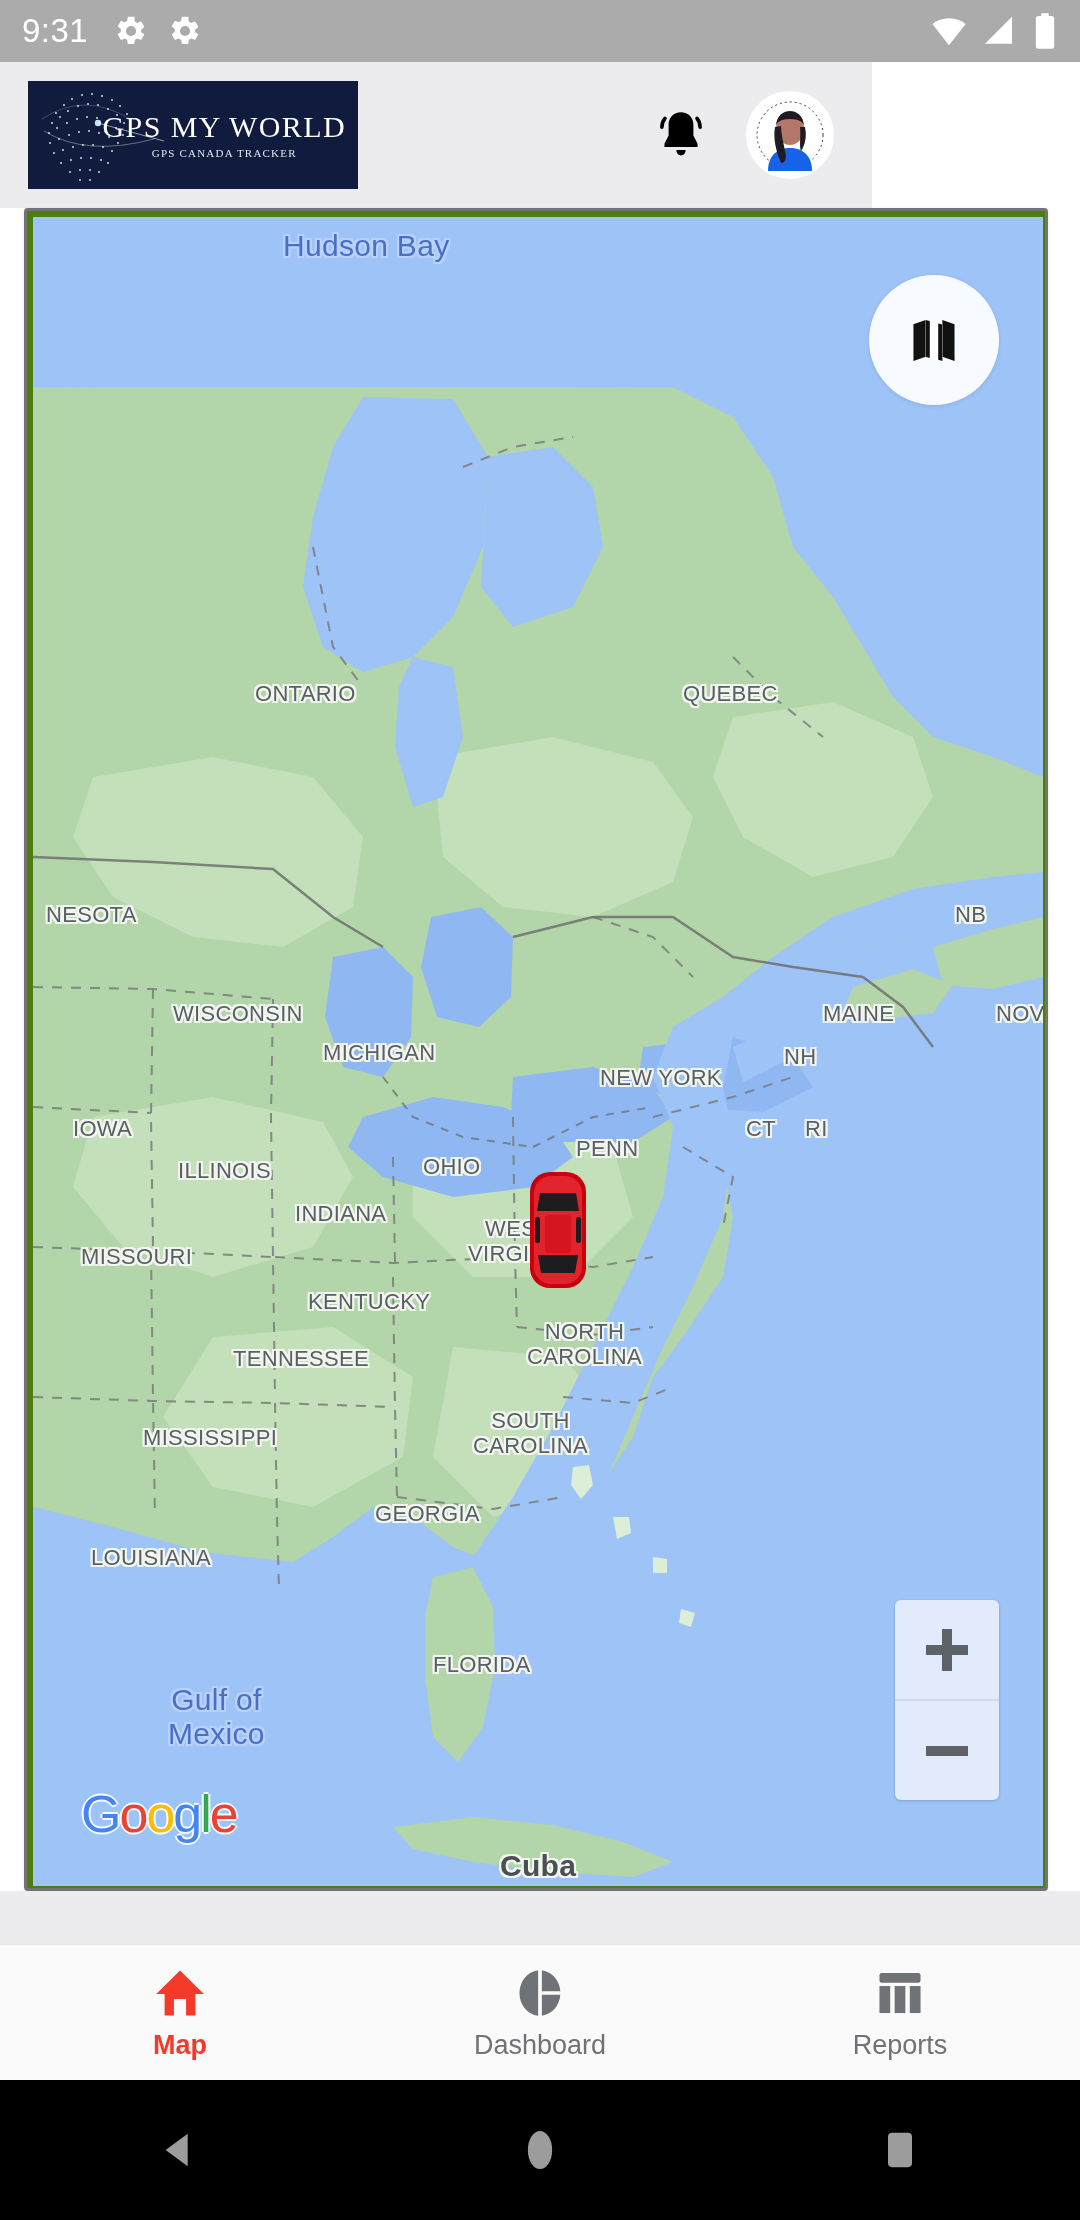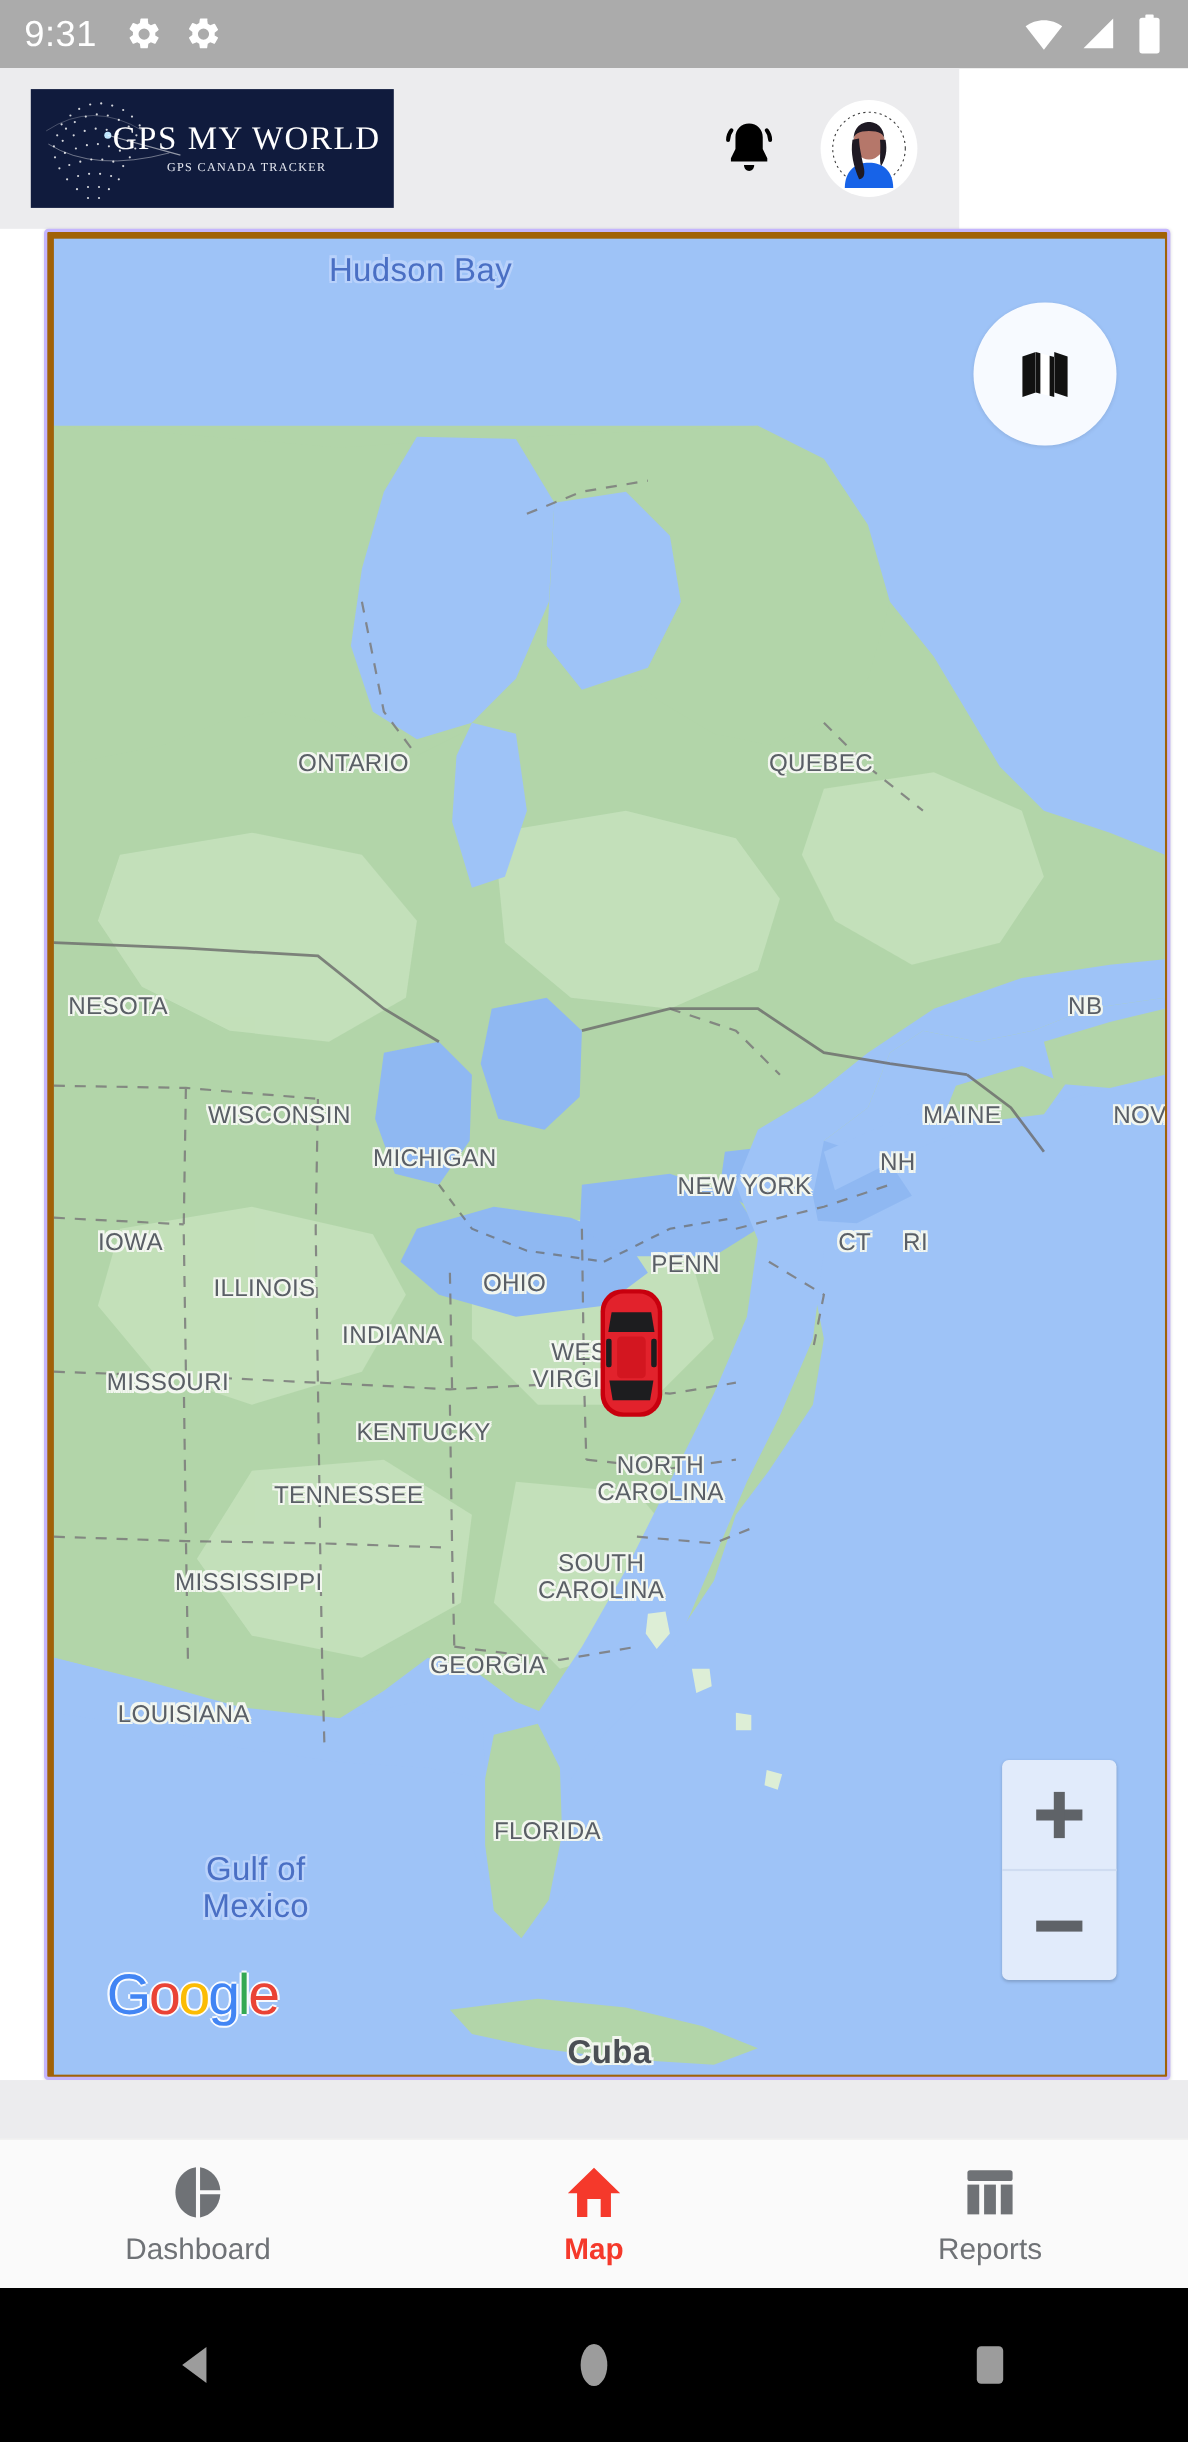--- a/index.html
+++ b/index.html
@@ -49,22 +49,22 @@
   .appbar-spacer{ flex:1; }
   .bell-btn{ width:70px; height:70px; display:flex; align-items:center; justify-content:center; margin-right:30px;}
   .avatar-btn{
     width:88px; height:88px; border-radius:50%; background:#ffffff;
     display:flex; align-items:center; justify-content:center; overflow:hidden;
     margin-right:10px;
   }
 
   
   .map-card{
-    position:absolute; left:40px; top:208px; width:1024px; height:1683px;
-    background:#a16207; border:3px solid #c4b5fd; border-radius:4px;
+    position:absolute; left:24px; top:208px; width:1024px; height:1683px;
+    background:#4d7c0f; border:3px solid #737373; border-radius:4px;
     box-shadow:0 1px 3px rgba(0,0,0,.12);
     padding:4px;
   }
   .map{
     position:absolute; left:6px; top:6px; width:1010px; height:1669px;
     overflow:hidden; background:#9ec3f7;
   }
   .map svg{ display:block; }
 
   .map-label{
@@ -516,34 +516,34 @@
         <span class="minus"></span>
       </div>
     </div>
   </div>
 </div>
 
 <div class="divider-zone"></div>
 
 <div class="bottomnav">
 
+  <div class="nav-item active">
+    <svg width="56" height="56" viewBox="0 0 24 24">
+      <path fill="#f5392b" d="M12,2.4 L22.2,12.4 L18.6,12.4 L18.6,21.6 L14.6,21.6 L14.6,14.6 L9.4,14.6 L9.4,21.6 L5.4,21.6 L5.4,12.4 L1.8,12.4 Z"></path>
+    </svg>
+    <span class="nav-label">Map</span>
+  </div>
+
   <div class="nav-item">
     <svg width="56" height="56" viewBox="0 0 24 24">
       <path fill="#6f7276" d="M11.2,2.2 C6.6,2.8 3.2,6.9 3.2,12 C3.2,17.1 6.6,21.2 11.2,21.8 Z"></path>
       <path fill="#6f7276" d="M12.8,2.2 L12.8,11.2 L20.7,11.2 C20.4,6.6 17.2,2.9 12.8,2.2 Z"></path>
       <path fill="#6f7276" d="M12.8,12.8 L12.8,21.8 C17.2,21.1 20.4,17.4 20.7,12.8 Z"></path>
     </svg>
     <span class="nav-label">Dashboard</span>
-  </div>
-
-  <div class="nav-item active">
-    <svg width="56" height="56" viewBox="0 0 24 24">
-      <path fill="#f5392b" d="M12,2.4 L22.2,12.4 L18.6,12.4 L18.6,21.6 L14.6,21.6 L14.6,14.6 L9.4,14.6 L9.4,21.6 L5.4,21.6 L5.4,12.4 L1.8,12.4 Z"></path>
-    </svg>
-    <span class="nav-label">Map</span>
   </div>
 
 
   <div class="nav-item">
     <svg width="56" height="56" viewBox="0 0 24 24">
       <g fill="#6f7276">
         <rect x="3.2" y="3.4" width="17.6" height="4.2" rx="1"></rect>
         <rect x="3.2" y="9" width="4.6" height="11.6"></rect>
         <rect x="9.7" y="9" width="4.6" height="11.6"></rect>
         <rect x="16.2" y="9" width="4.6" height="11.6"></rect>

